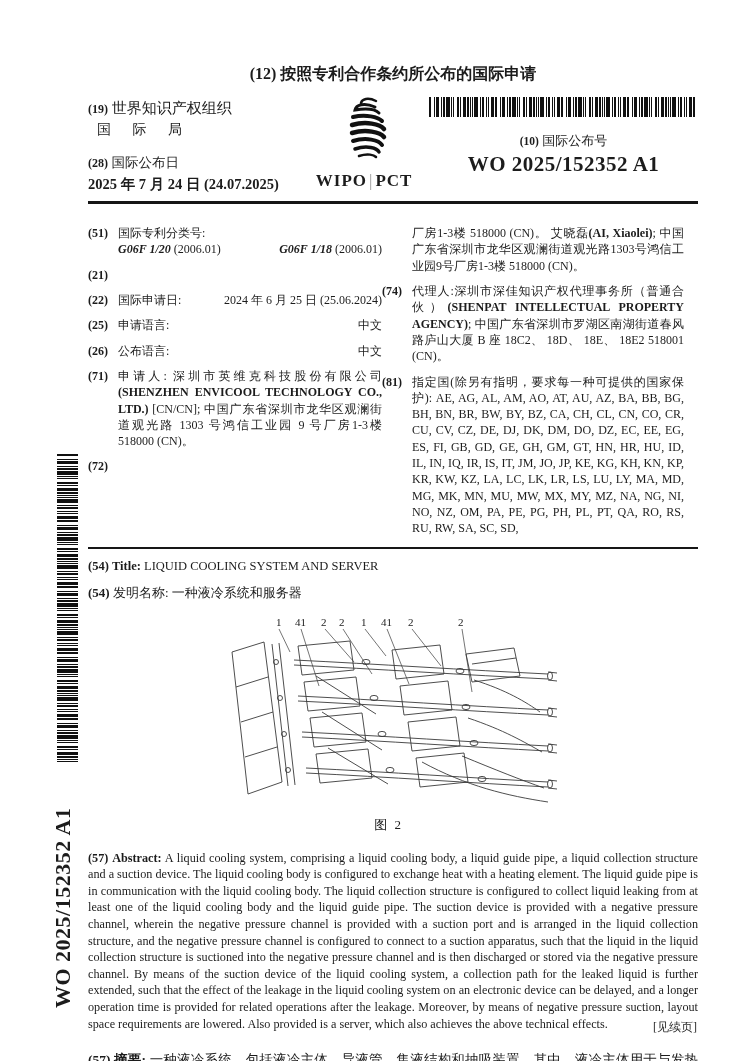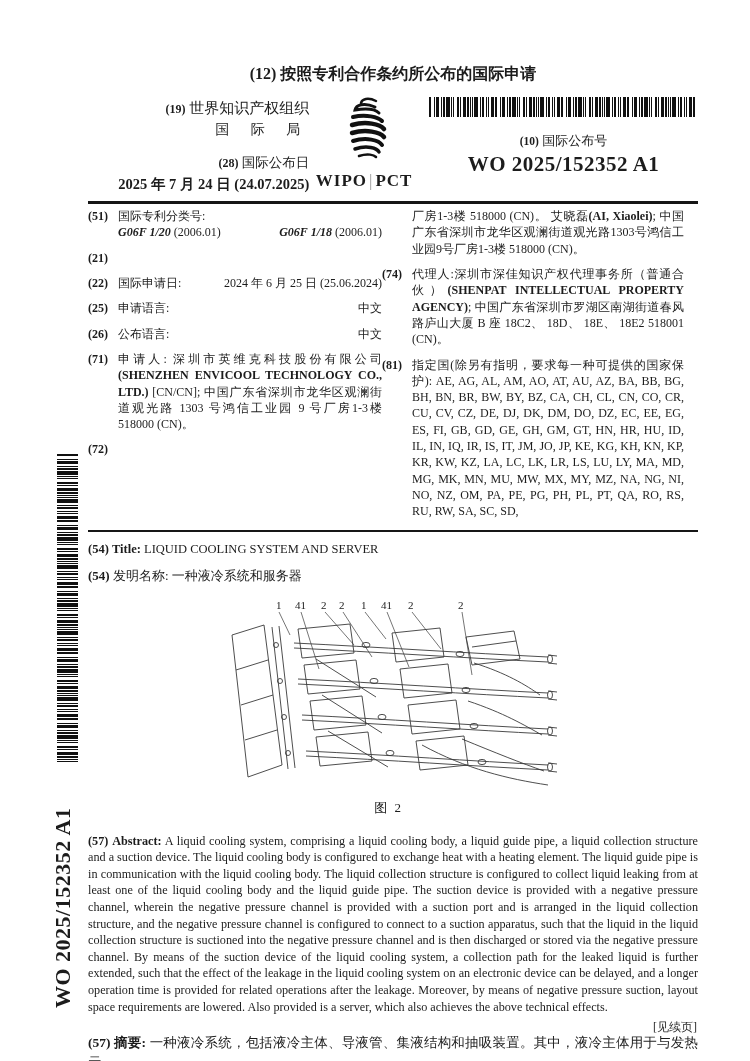--- a/index.html
+++ b/index.html
@@ -5,40 +5,40 @@
   html,body{margin:0;padding:0;}
   body{
     width:750px;height:1061px;position:relative;background:#ffffff;
     font-family:"Liberation Serif","DejaVu Serif",serif;color:#1c1c1c;
     -webkit-font-smoothing:antialiased;overflow:hidden;
   }
   .content{position:absolute;left:88px;top:0;width:610px;}
   
   .h12{margin-top:64px;text-align:center;font-size:16px;font-weight:bold;}
   .header-row{display:flex;margin-top:10px;align-items:flex-start;}
-  .hr-left{width:246px;text-align:right;padding-top:4px;}
+  .hr-left{width:246px;text-align:left;padding-top:4px;}
   .org1{font-size:15px;}
   .org1 .num{font-weight:bold;font-size:12px;}
   .org2{font-size:14px;letter-spacing:9px;margin-top:3px;text-indent:9px;}
   .f43{font-size:13.5px;margin-top:15px;}
   .f43 .num{font-weight:bold;font-size:12px;}
   .f43v{font-size:14.5px;font-weight:bold;margin-top:3px;}
   .hr-logo{width:122px;text-align:center;}
   .logo-text{font-size:17px;font-weight:bold;letter-spacing:1px;margin-top:2px;white-space:nowrap;}
   .logo-text .sep{color:#999;font-weight:normal;padding:0 2px;}
   .hr-right{flex:1;text-align:center;padding-left:10px;}
   .barcode-h{height:20px;width:100%;font-size:0;white-space:nowrap;overflow:hidden;margin-top:2px;}
   .barcode-h i{display:inline-block;height:100%;background:#111;vertical-align:top;}
   .f10{font-size:13px;margin-top:15px;}
   .f10 .num{font-weight:bold;font-size:11.5px;}
   .f10v{font-size:21px;font-weight:bold;margin-top:2px;letter-spacing:0.5px;}
   .rule-thick{border-top:3px solid #161616;margin-top:7px;}
   .rule-mid{border-top:2.5px solid #161616;margin-top:1px;}
   
-  .cols{display:flex;gap:0;padding-top:4px;font-size:12px;line-height:1.36;}
+  .cols{display:flex;gap:0;padding-top:21px;font-size:12px;line-height:1.36;}
   .col-l{width:294px;}
   .col-r{width:302px;}
   .field{display:flex;margin-bottom:9px;}
   .fnum{flex:none;width:30px;font-weight:bold;}
   .fbody{flex:1;min-width:0;}
   .kv{display:flex;justify-content:space-between;}
   .jt{text-align:justify;}
   .b{font-weight:bold;}
   .bi{font-weight:bold;font-style:italic;}
   

